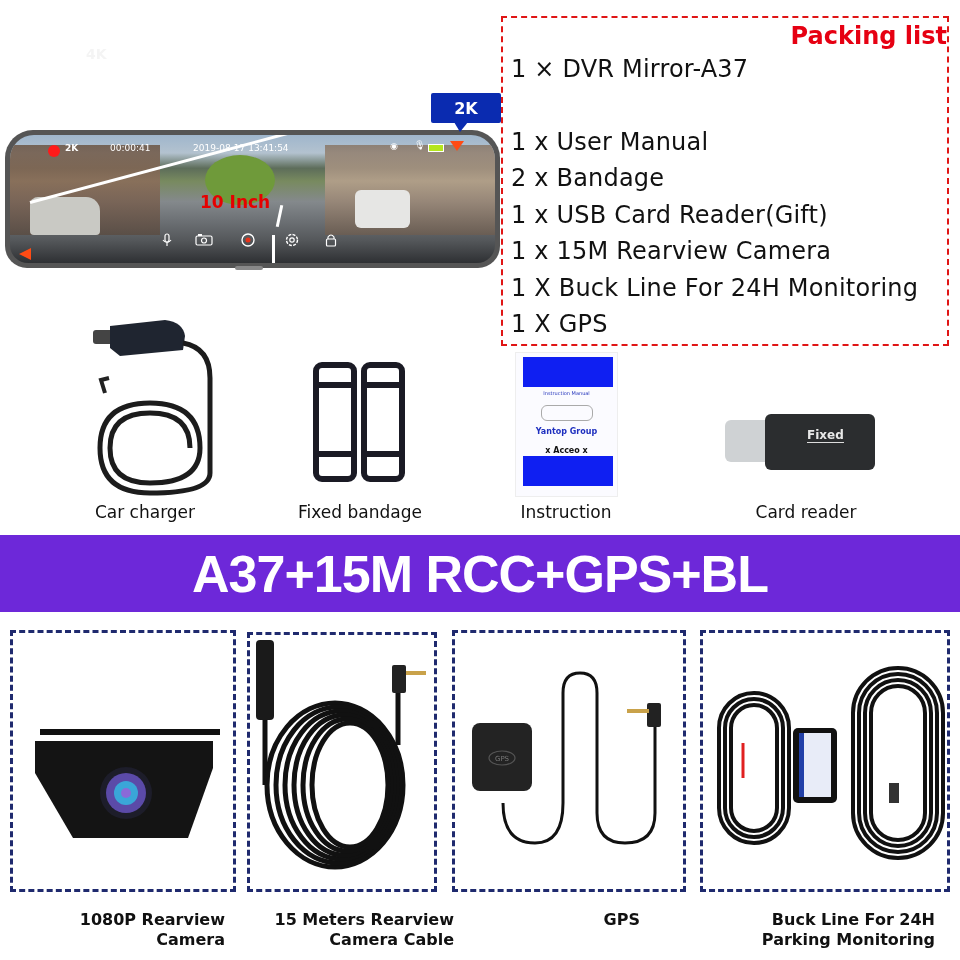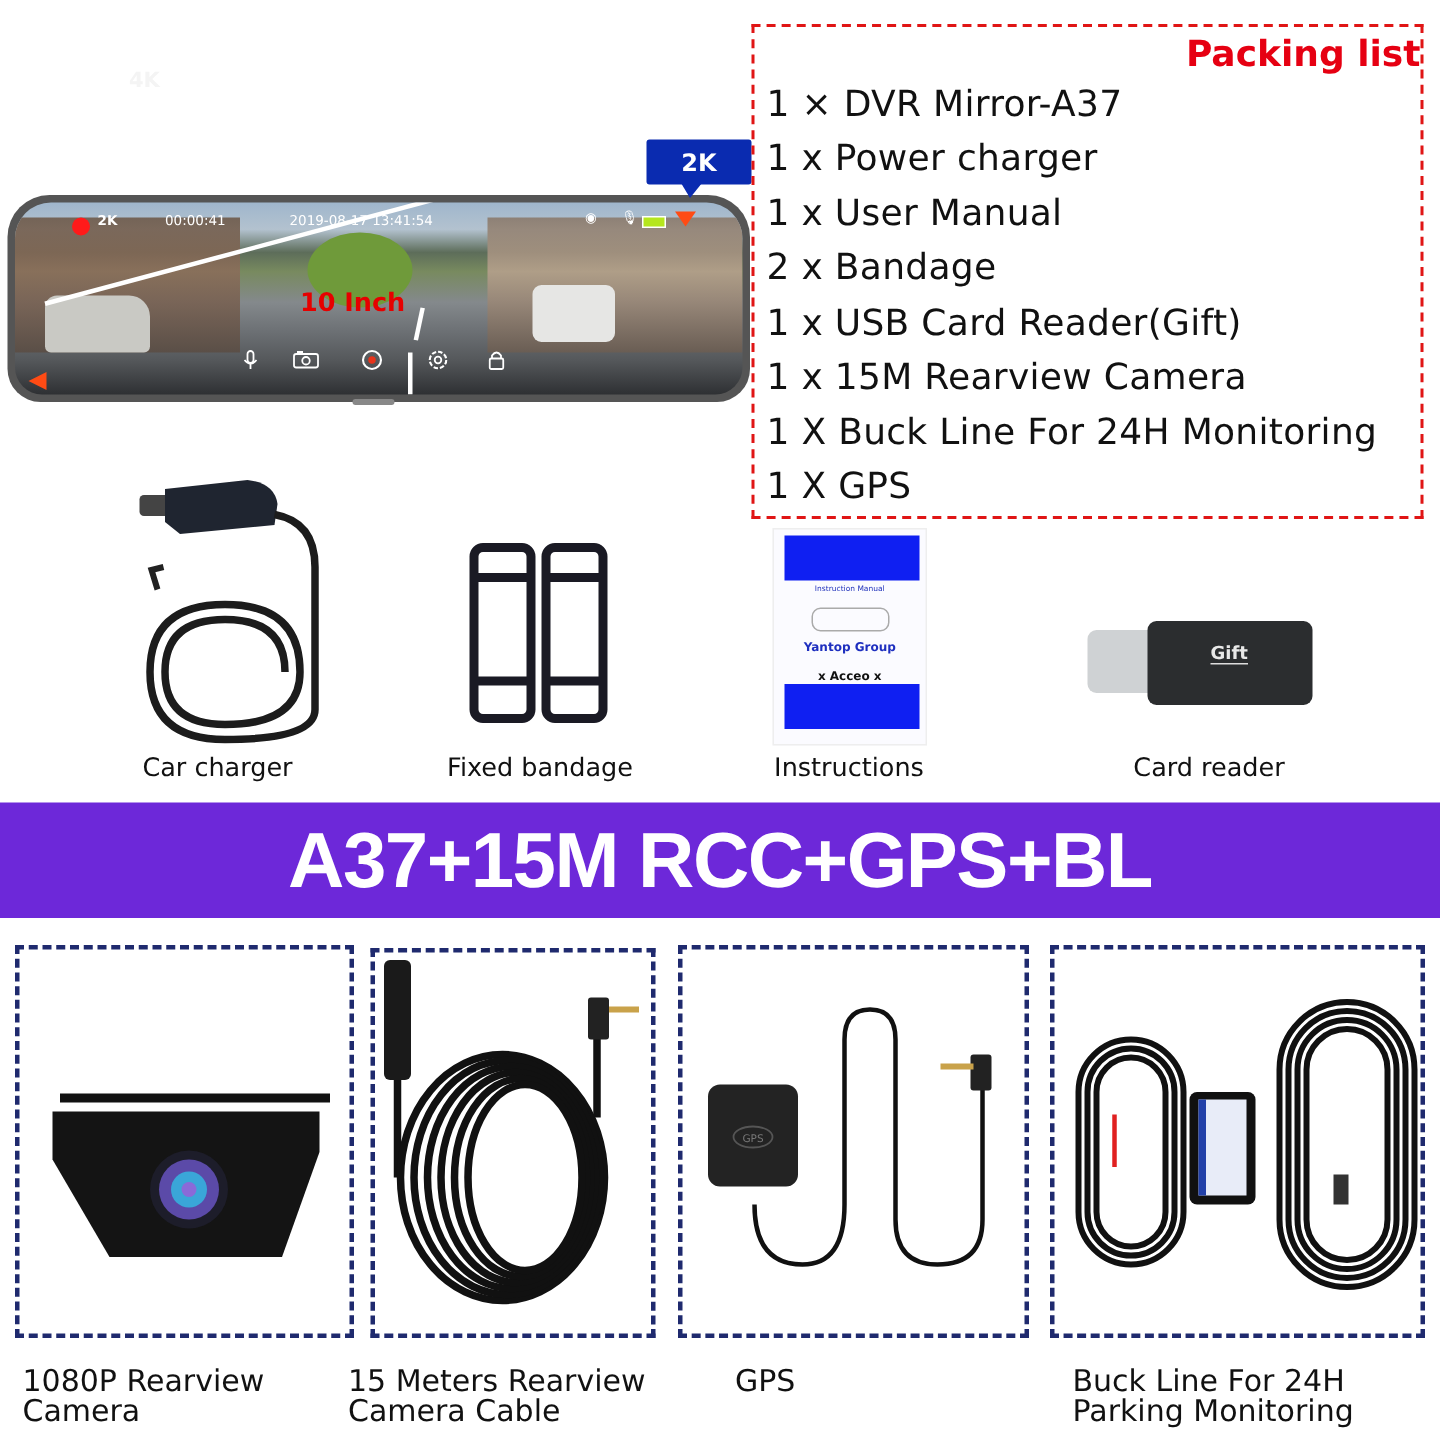--- a/index.html
+++ b/index.html
@@ -48,21 +48,21 @@
     .reader .plug { position: absolute; left: 0; top: 8px; width: 48px; height: 42px; background: #cfd2d4; border-radius: 6px 0 0 6px; }
     .reader .body { position: absolute; left: 40px; top: 2px; width: 110px; height: 56px; background: #2b2d2f; border-radius: 6px; }
     .reader .gift { position: absolute; left: 82px; top: 16px; color: #e8e8e8; font-size: 12px; font-weight: bold; border-bottom: 1px solid #ddd; }
 
     
     .banner { left: 0; top: 535px; width: 960px; height: 77px; background: #6d28d9; display: flex; align-items: center; justify-content: center; }
     .banner-text { color: #fff; font-family: "Liberation Sans", sans-serif; font-weight: bold; font-size: 52px; letter-spacing: -1px; }
 
     
     .dbox { position: absolute; border: 3px dashed #1f2a6e; }
-    .bot-label { position: absolute; text-align: left; font-size: 20px; line-height: 20px; color: #111; }
+    .bot-label { position: absolute; text-align: right; font-size: 16px; line-height: 20px; color: #111; font-weight: bold; }
   </style>
 </head>
 <body>
 
 <div class="abs watermark">4K</div>
 
 <div class="abs mirror">
   <div class="mirror-screen">
     <div class="scene-left"></div>
     <div class="scene-right"></div>
@@ -119,21 +119,20 @@
   </div>
 </div>
 <div class="abs stand"></div>
 
 <div class="abs badge-2k">2K</div>
 <div class="abs badge-tail"></div>
 
 <div class="abs packing">
   <div class="packing-title">Packing list</div>
   <div class="packing-item" style="top:37px;">1 × DVR Mirror-A37</div>
-  <div class="packing-item" style="top:73px;">1 x Power charger</div>
   <div class="packing-item" style="top:110px;">1 x User Manual</div>
   <div class="packing-item" style="top:146px;">2 x Bandage</div>
   <div class="packing-item" style="top:183px;">1 x USB Card Reader(Gift)</div>
   <div class="packing-item" style="top:219px;">1 x 15M Rearview Camera</div>
   <div class="packing-item" style="top:256px;">1 X Buck Line For 24H Monitoring</div>
   <div class="packing-item" style="top:292px;">1 X GPS</div>
 </div>
 
 <div class="abs" style="left:85px;top:318px;width:130px;height:180px;">
   <svg width="130" height="180" viewBox="0 0 130 180">
@@ -160,26 +159,26 @@
 <div class="abs acc-label" style="left:285px;top:502px;width:150px;">Fixed bandage</div>
 
 <div class="abs instr">
   <div class="band" style="top:4px;"></div>
   <div class="t1">Instruction Manual</div>
   <div class="mini-mirror"></div>
   <div class="t2">Yantop Group</div>
   <div class="t3">x Acceo x</div>
   <div class="band" style="top:103px;"></div>
 </div>
-<div class="abs acc-label" style="left:491px;top:502px;width:150px;">Instructions</div>
+<div class="abs acc-label" style="left:491px;top:502px;width:150px;">Instruction</div>
 
 <div class="abs reader">
   <div class="plug"></div>
   <div class="body"></div>
-  <div class="gift">Gift</div>
+  <div class="gift">Fixed</div>
 </div>
 <div class="abs acc-label" style="left:731px;top:502px;width:150px;">Card reader</div>
 
 <div class="abs banner">
   <div class="banner-text">A37+15M RCC+GPS+BL</div>
 </div>
 
 <div class="dbox" style="left:10px;top:630px;width:226px;height:262px;">
   <svg width="220" height="256" viewBox="0 0 220 256" style="position:absolute;left:0;top:0;">
     <rect x="27" y="96" width="180" height="6" fill="#111"></rect>

